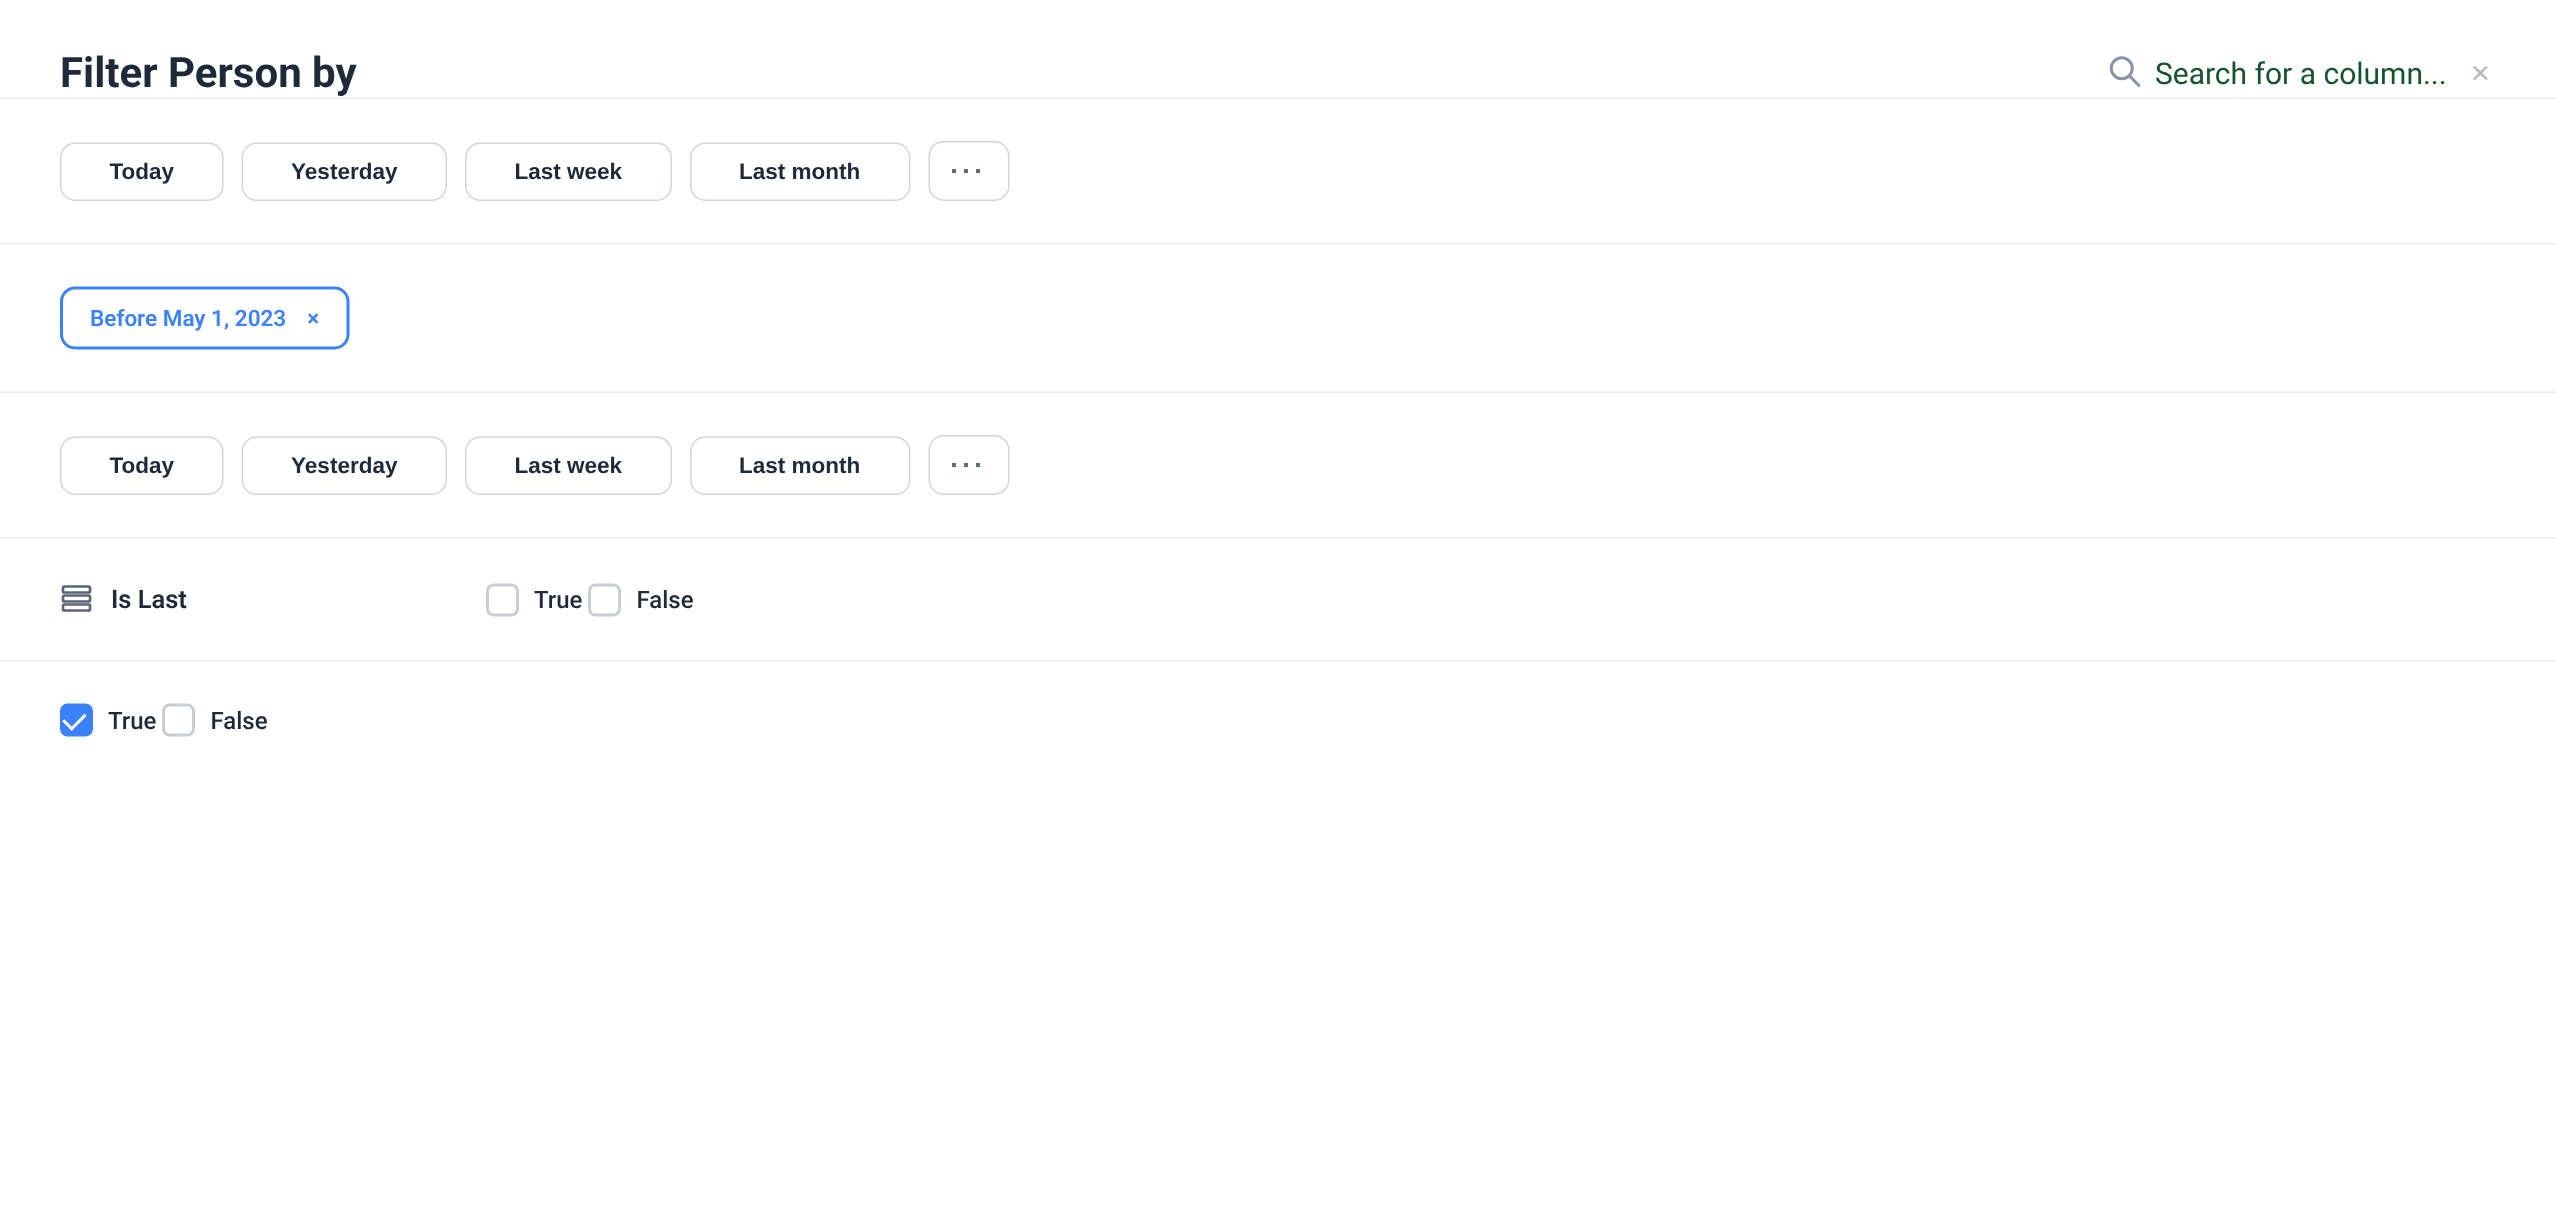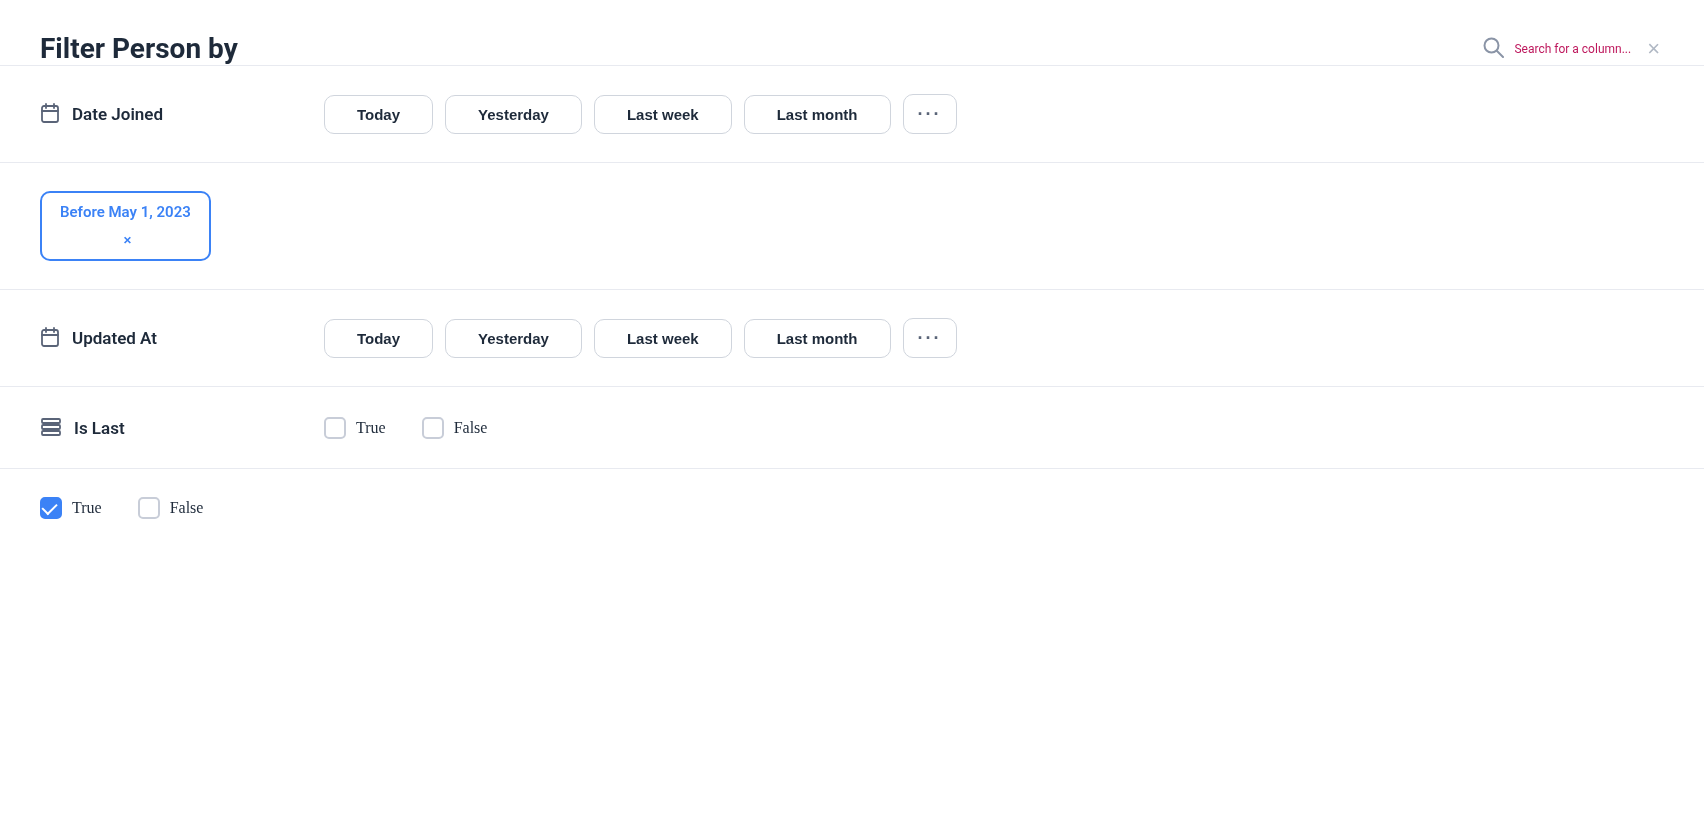--- a/index.html
+++ b/index.html
@@ -33,22 +33,22 @@
     }
     .search-area {
       display: flex;
       align-items: center;
       gap: 10px;
     }
     .search-icon-wrap {
       color: #8a94a6;
     }
     .search-placeholder {
-      font-size: 12px;
-      color: #be185d;
+      font-size: 20px;
+      color: #14532d;
     }
     .close-btn {
       background: none;
       border: none;
       font-size: 22px;
       color: #b0b8c4;
       cursor: pointer;
       line-height: 1;
       padding: 4px;
     }
@@ -111,33 +111,31 @@
       align-items: center;
       gap: 10px;
       border: 2px solid #3b82f6;
       border-radius: 10px;
       padding: 10px 18px;
       font-size: 15px;
       font-weight: 600;
       color: #3b82f6;
       background: #ffffff;
       cursor: pointer;
-      flex-direction: column;
     }
     .active-filter-tag .remove-x {
       color: #3b82f6;
       font-size: 15px;
       cursor: pointer;
       margin-left: 4px;
     }
     .checkbox-group {
       display: flex;
       align-items: center;
-      gap: 36px;
-      font-family: Liberation Serif, serif;
+      gap: 4px;
     }
     .checkbox-item {
       display: flex;
       align-items: center;
       gap: 10px;
       font-size: 16px;
       font-weight: 500;
       color: #1e2a3a;
       cursor: pointer;
     }
@@ -201,31 +199,20 @@
       </div>
       <button class="close-btn">×</button>
     </div>
   </div>
 
   <div class="divider"></div>
 
   <div id="filter-rows-container">
       <div>
         <div class="filter-row">
-    <div class="field-label">
-      <span class="field-icon cal-icon">
-    <svg viewBox="0 0 20 20" fill="none" stroke="#5a6478" stroke-width="1.8" stroke-linecap="round" stroke-linejoin="round">
-      <rect x="2" y="3" width="16" height="16" rx="2"></rect>
-      <line x1="2" y1="8" x2="18" y2="8"></line>
-      <line x1="6" y1="1" x2="6" y2="5"></line>
-      <line x1="14" y1="1" x2="14" y2="5"></line>
-    </svg>
-  </span>
-      <span>Date Joined</span>
-    </div>
     <div class="filter-options">
             <button class="filter-btn">Today</button>
             <button class="filter-btn">Yesterday</button>
             <button class="filter-btn">Last week</button>
             <button class="filter-btn">Last month</button>
             <button class="filter-btn-more">···</button>
           </div>
         </div>
         <div class="divider"></div>
       </div>
@@ -235,31 +222,20 @@
             <div class="active-filter-tag">
       <span>Before May 1, 2023</span>
       <span class="remove-x">×</span>
     </div>
           </div>
         </div>
         <div class="divider"></div>
       </div>
       <div>
         <div class="filter-row">
-    <div class="field-label">
-      <span class="field-icon cal-icon">
-    <svg viewBox="0 0 20 20" fill="none" stroke="#5a6478" stroke-width="1.8" stroke-linecap="round" stroke-linejoin="round">
-      <rect x="2" y="3" width="16" height="16" rx="2"></rect>
-      <line x1="2" y1="8" x2="18" y2="8"></line>
-      <line x1="6" y1="1" x2="6" y2="5"></line>
-      <line x1="14" y1="1" x2="14" y2="5"></line>
-    </svg>
-  </span>
-      <span>Updated At</span>
-    </div>
     <div class="filter-options">
             <button class="filter-btn">Today</button>
             <button class="filter-btn">Yesterday</button>
             <button class="filter-btn">Last week</button>
             <button class="filter-btn">Last month</button>
             <button class="filter-btn-more">···</button>
           </div>
         </div>
         <div class="divider"></div>
       </div>

